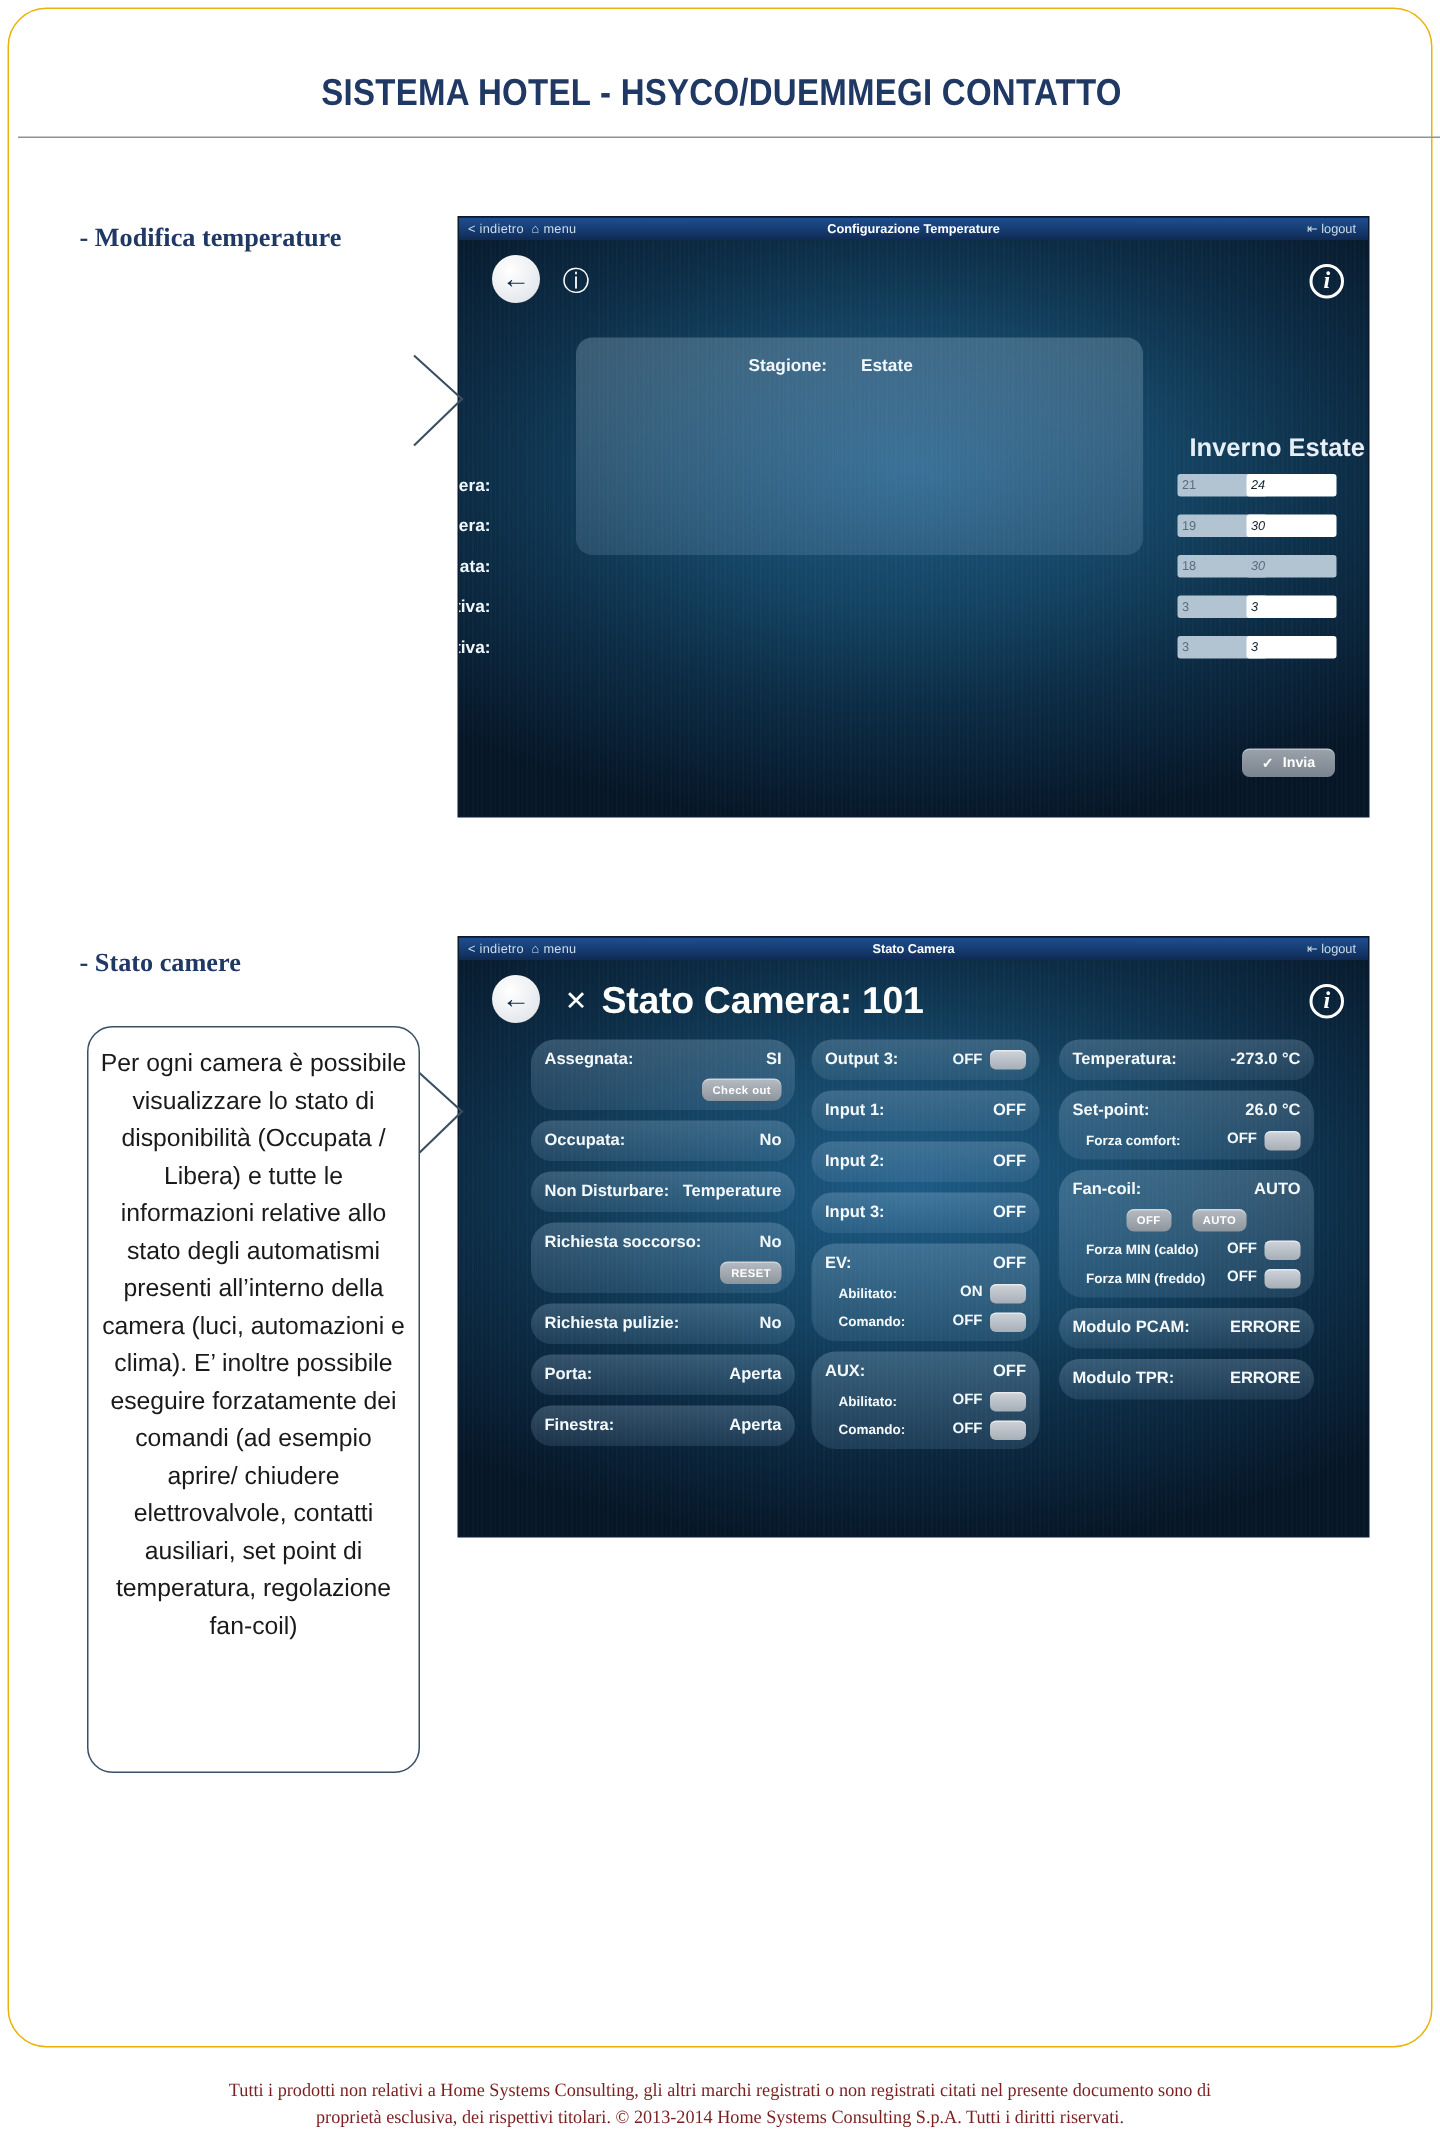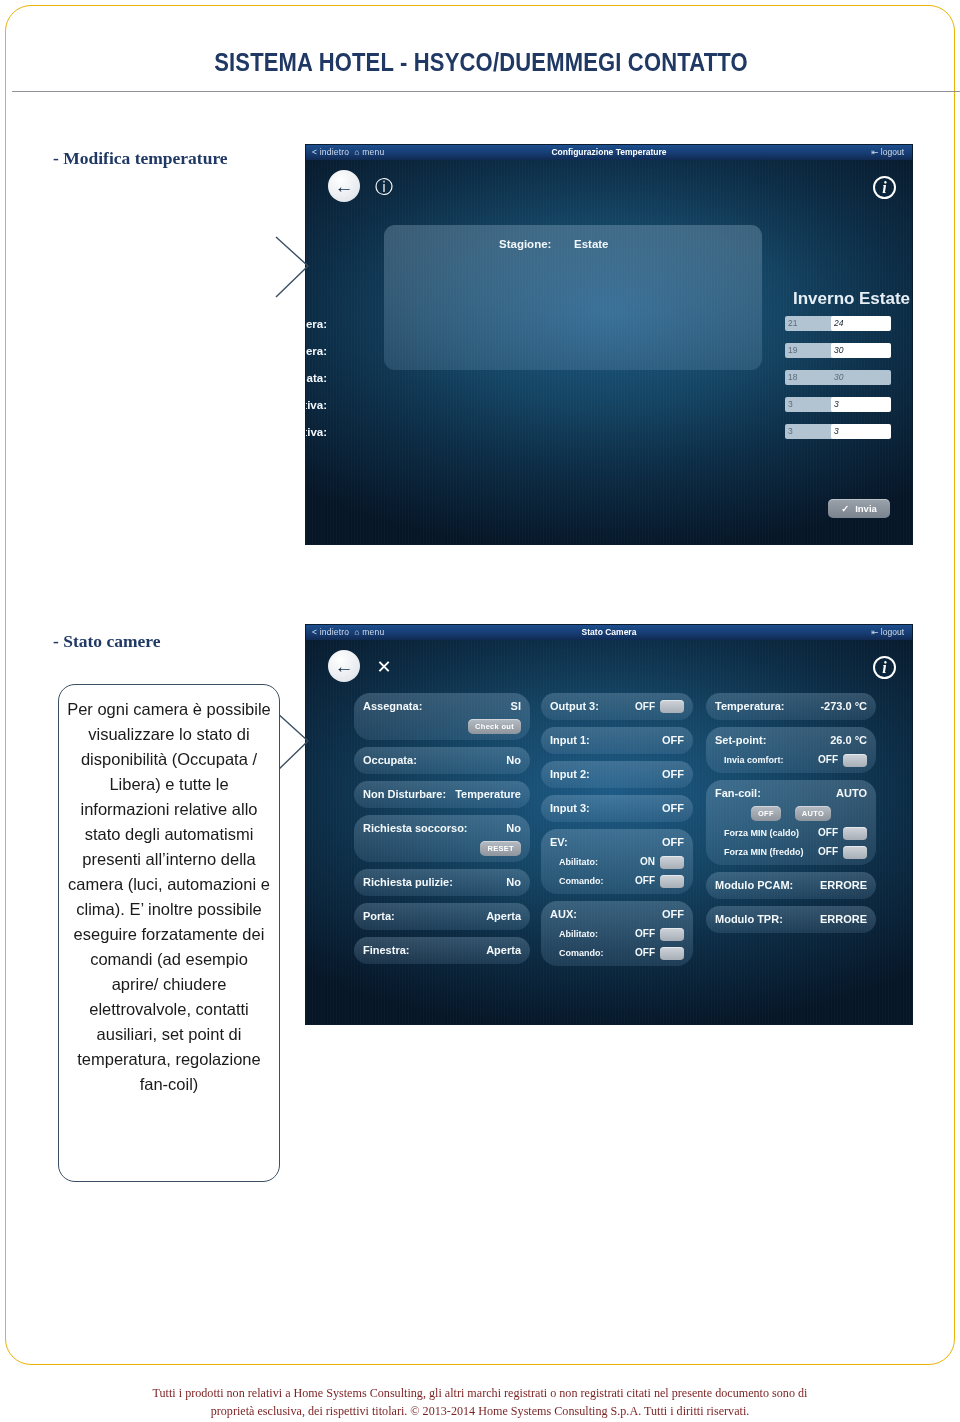--- a/index.html
+++ b/index.html
@@ -357,20 +357,21 @@
         <span>&lt; indietro</span>
         &nbsp;⌂&nbsp;<span>menu</span>
       </span>
       <span class="tb-center">Stato Camera</span>
       <span class="tb-right">⇤ <span>logout</span></span>
     </div>
 
     <div class="headrow">
       <div class="back-btn">←</div>
       <div class="head-icon">✕</div>
+      <div class="head-title">Stato Camera: 101</div>
       <div class="info-btn">i</div>
     </div>
 
     <div class="cols">
 
       <div class="col c1">
         <div class="card">
           <div class="line">
               <span>Assegnata:</span>
               <span class="v">SI</span>
@@ -496,21 +497,21 @@
               <span>Temperatura:</span>
               <span class="v">-273.0 °C</span>
             </div>
         </div>
         <div class="card">
           <div class="line">
               <span>Set-point:</span>
               <span class="v">26.0 °C</span>
             </div>
           <div class="sub">
-            <span>Invia comfort:</span>
+            <span>Forza comfort:</span>
             <span class="tog left">
               <span class="st">OFF</span>
               <span class="knobbox"></span>
             </span>
           </div>
         </div>
         <div class="card">
           <div class="line">
               <span>Fan-coil:</span>
               <span class="v">AUTO</span>

